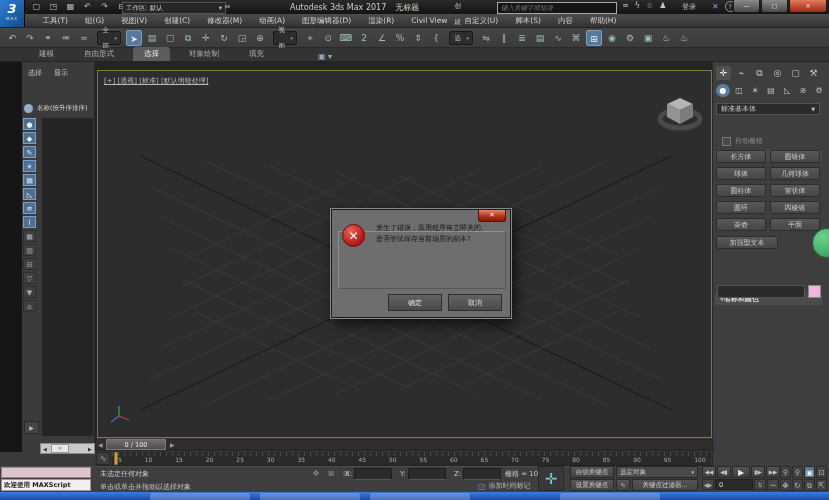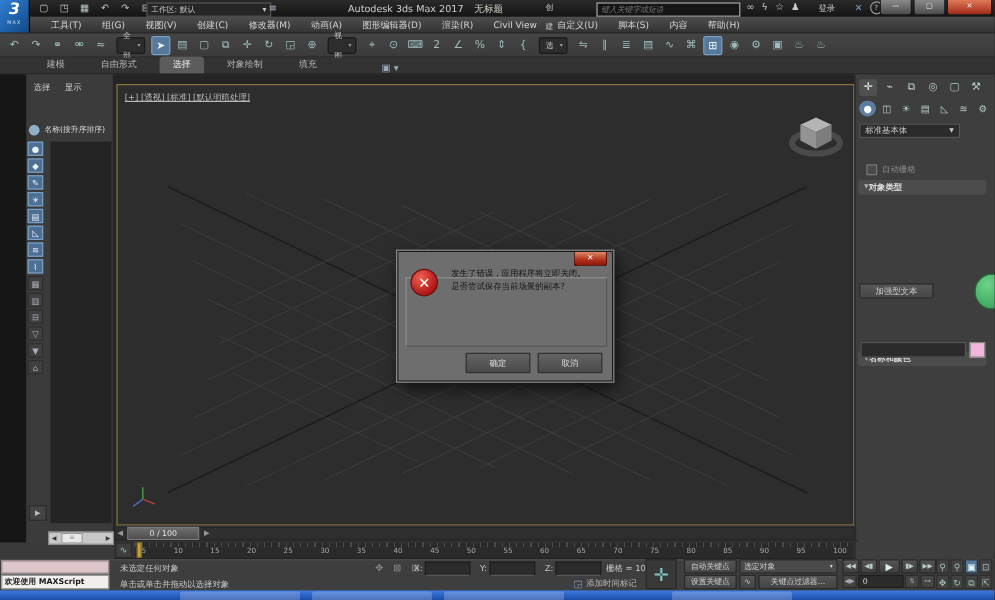--- a/index.html
+++ b/index.html
@@ -88,21 +88,21 @@
   .axis{left:10px;bottom:8px;position:absolute;}
 
   
   .cmdpanel{left:712px;top:62px;width:117px;height:404px;background:#3e3e3e;border-left:1px solid #292929;box-sizing:border-box;}
   .cp-tabs{left:716px;top:66px;gap:3px;}
   .cp-tabs .ct{width:15px;height:14px;line-height:14px;text-align:center;color:#b5c8c8;font-size:9px;border-radius:2px;}
   .cp-tabs .ct.act{background:#505050;color:#e8f4f4;}
   .cp-cats{left:716px;top:84px;gap:2px;}
   .cp-cats .ct{width:14px;height:13px;line-height:13px;text-align:center;color:#b5c8c8;font-size:8px;border-radius:2px;}
   .cp-cats .ct.act{background:#5a7da0;border-radius:7px;color:#fff;}
-  .cp-dd{left:716px;top:103px;width:84px;height:12px;background:#2b2b2b;border:1px solid #555;
+  .cp-dd{left:716px;top:103px;width:104px;height:12px;background:#2b2b2b;border:1px solid #555;
          color:#c8c8c8;font-size:7px;display:flex;align-items:center;padding:0 4px;box-sizing:border-box;}
   .cp-dd .caret{margin-left:auto;font-size:5px;}
   .rollout{left:715px;width:107px;height:12px;background:#4c4c4c;border-radius:2px;color:#ddd;
            font-size:7px;font-weight:bold;display:flex;align-items:center;gap:0;padding:0 5px;box-sizing:border-box;margin-top:30px;}
   .roll-arrow{font-size:5px;color:#aaa;}
   .autogrid{left:722px;top:136px;color:#8a8a8a;font-size:7px;gap:4px;}
   .cb{width:7px;height:7px;border:1px solid #777;background:#4a4a4a;}
   .obj-grid{left:716px;top:150px;width:108px;display:flex;flex-wrap:wrap;gap:4px;}
   .obj-grid .ob{width:50px;height:13px;background:linear-gradient(#585858,#464646);border:1px solid #2c2c2c;
                 border-radius:2px;color:#ccc;font-size:7px;display:flex;align-items:center;justify-content:center;box-sizing:border-box;}
@@ -414,20 +414,32 @@
       <span class="caret">▼</span>
   </div>
   <div class="abs rollout" style="top:120px;">
     <span class="roll-arrow">▼</span>
     <span>对象类型</span>
   </div>
   <div class="abs flex autogrid">
     <span class="cb"></span>
     <span>自动栅格</span>
   </div>
+  <div class="abs obj-grid">
+      <div class="ob">长方体</div>
+      <div class="ob">圆锥体</div>
+      <div class="ob">球体</div>
+      <div class="ob">几何球体</div>
+      <div class="ob">圆柱体</div>
+      <div class="ob">管状体</div>
+      <div class="ob">圆环</div>
+      <div class="ob">四棱锥</div>
+      <div class="ob">茶壶</div>
+      <div class="ob">平面</div>
+    </div>
   <div class="abs ob-wide">加强型文本</div>
   <div class="abs rollout" style="top:263px;">
     <span class="roll-arrow">▼</span>
     <span>名称和颜色</span>
   </div>
   <div class="abs name-input"><input style=""></div>
   <div class="abs swatch"></div>
   <div class="abs green-badge"></div>
 
   <div class="abs dialog">

